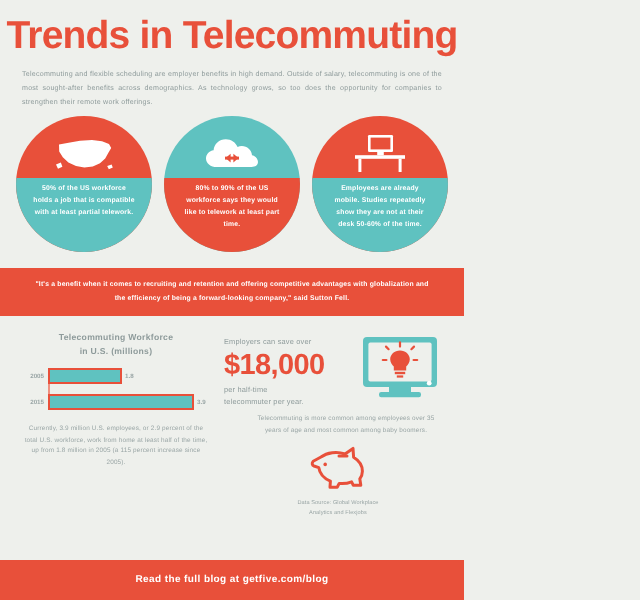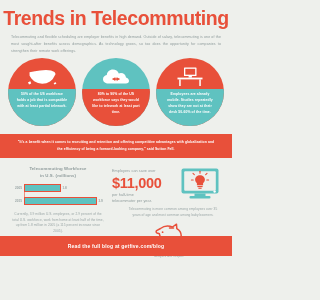--- a/index.html
+++ b/index.html
@@ -3,21 +3,21 @@
 <meta charset="utf-8">
 <style>
   * { margin:0; padding:0; box-sizing:border-box; }
   html,body { width:232px; height:300px; }
   body {
     font-family:"Liberation Sans", sans-serif;
     background:#eef0ec;
     overflow:hidden;
     position:relative;
   }
-  .page { width:232px; height:256px; position:relative; background:#eef0ec; }
+  .page { width:232px; height:300px; position:relative; background:#eef0ec; }
 
   
   .title {
     text-align:center;
     color:#e8503a;
     font-size:19.5px;
     font-weight:bold;
     letter-spacing:-0.4px;
     padding-top:8px;
     line-height:1.05;
@@ -278,21 +278,21 @@
       </div>
 
       <p class="chart-note">Currently, 3.9 million U.S. employees, or 2.9 percent of the total U.S. workforce, work from home at least half of the time, up from 1.8 million in 2005 (a 115 percent increase since 2005).</p>
     </div>
 
     <div class="col-right">
 
       <div style="display:flex;">
         <div class="save-block" style="flex:1;">
           <div class="save-lead">Employers can save over</div>
-          <div class="save-amount">$11,000</div>
+          <div class="save-amount">$18,000</div>
           <div class="save-sub">per half-time</div>
           <div class="save-sub" style="margin-top:0">telecommuter per year.</div>
         </div>
 
         <div style="width:46px;padding-top:2px;">
           <div class="monitor-wrap">
             <svg width="40" height="33" viewBox="0 0 40 33">
               <rect x="1.5" y="1.5" width="37" height="25" rx="2" fill="#5fc2c0"></rect>
               <rect x="4.2" y="4.2" width="31.6" height="19.6" rx="1" fill="#eef0ec"></rect>
               <circle cx="34.6" cy="24.6" r="1.2" fill="#ffffff"></circle>

